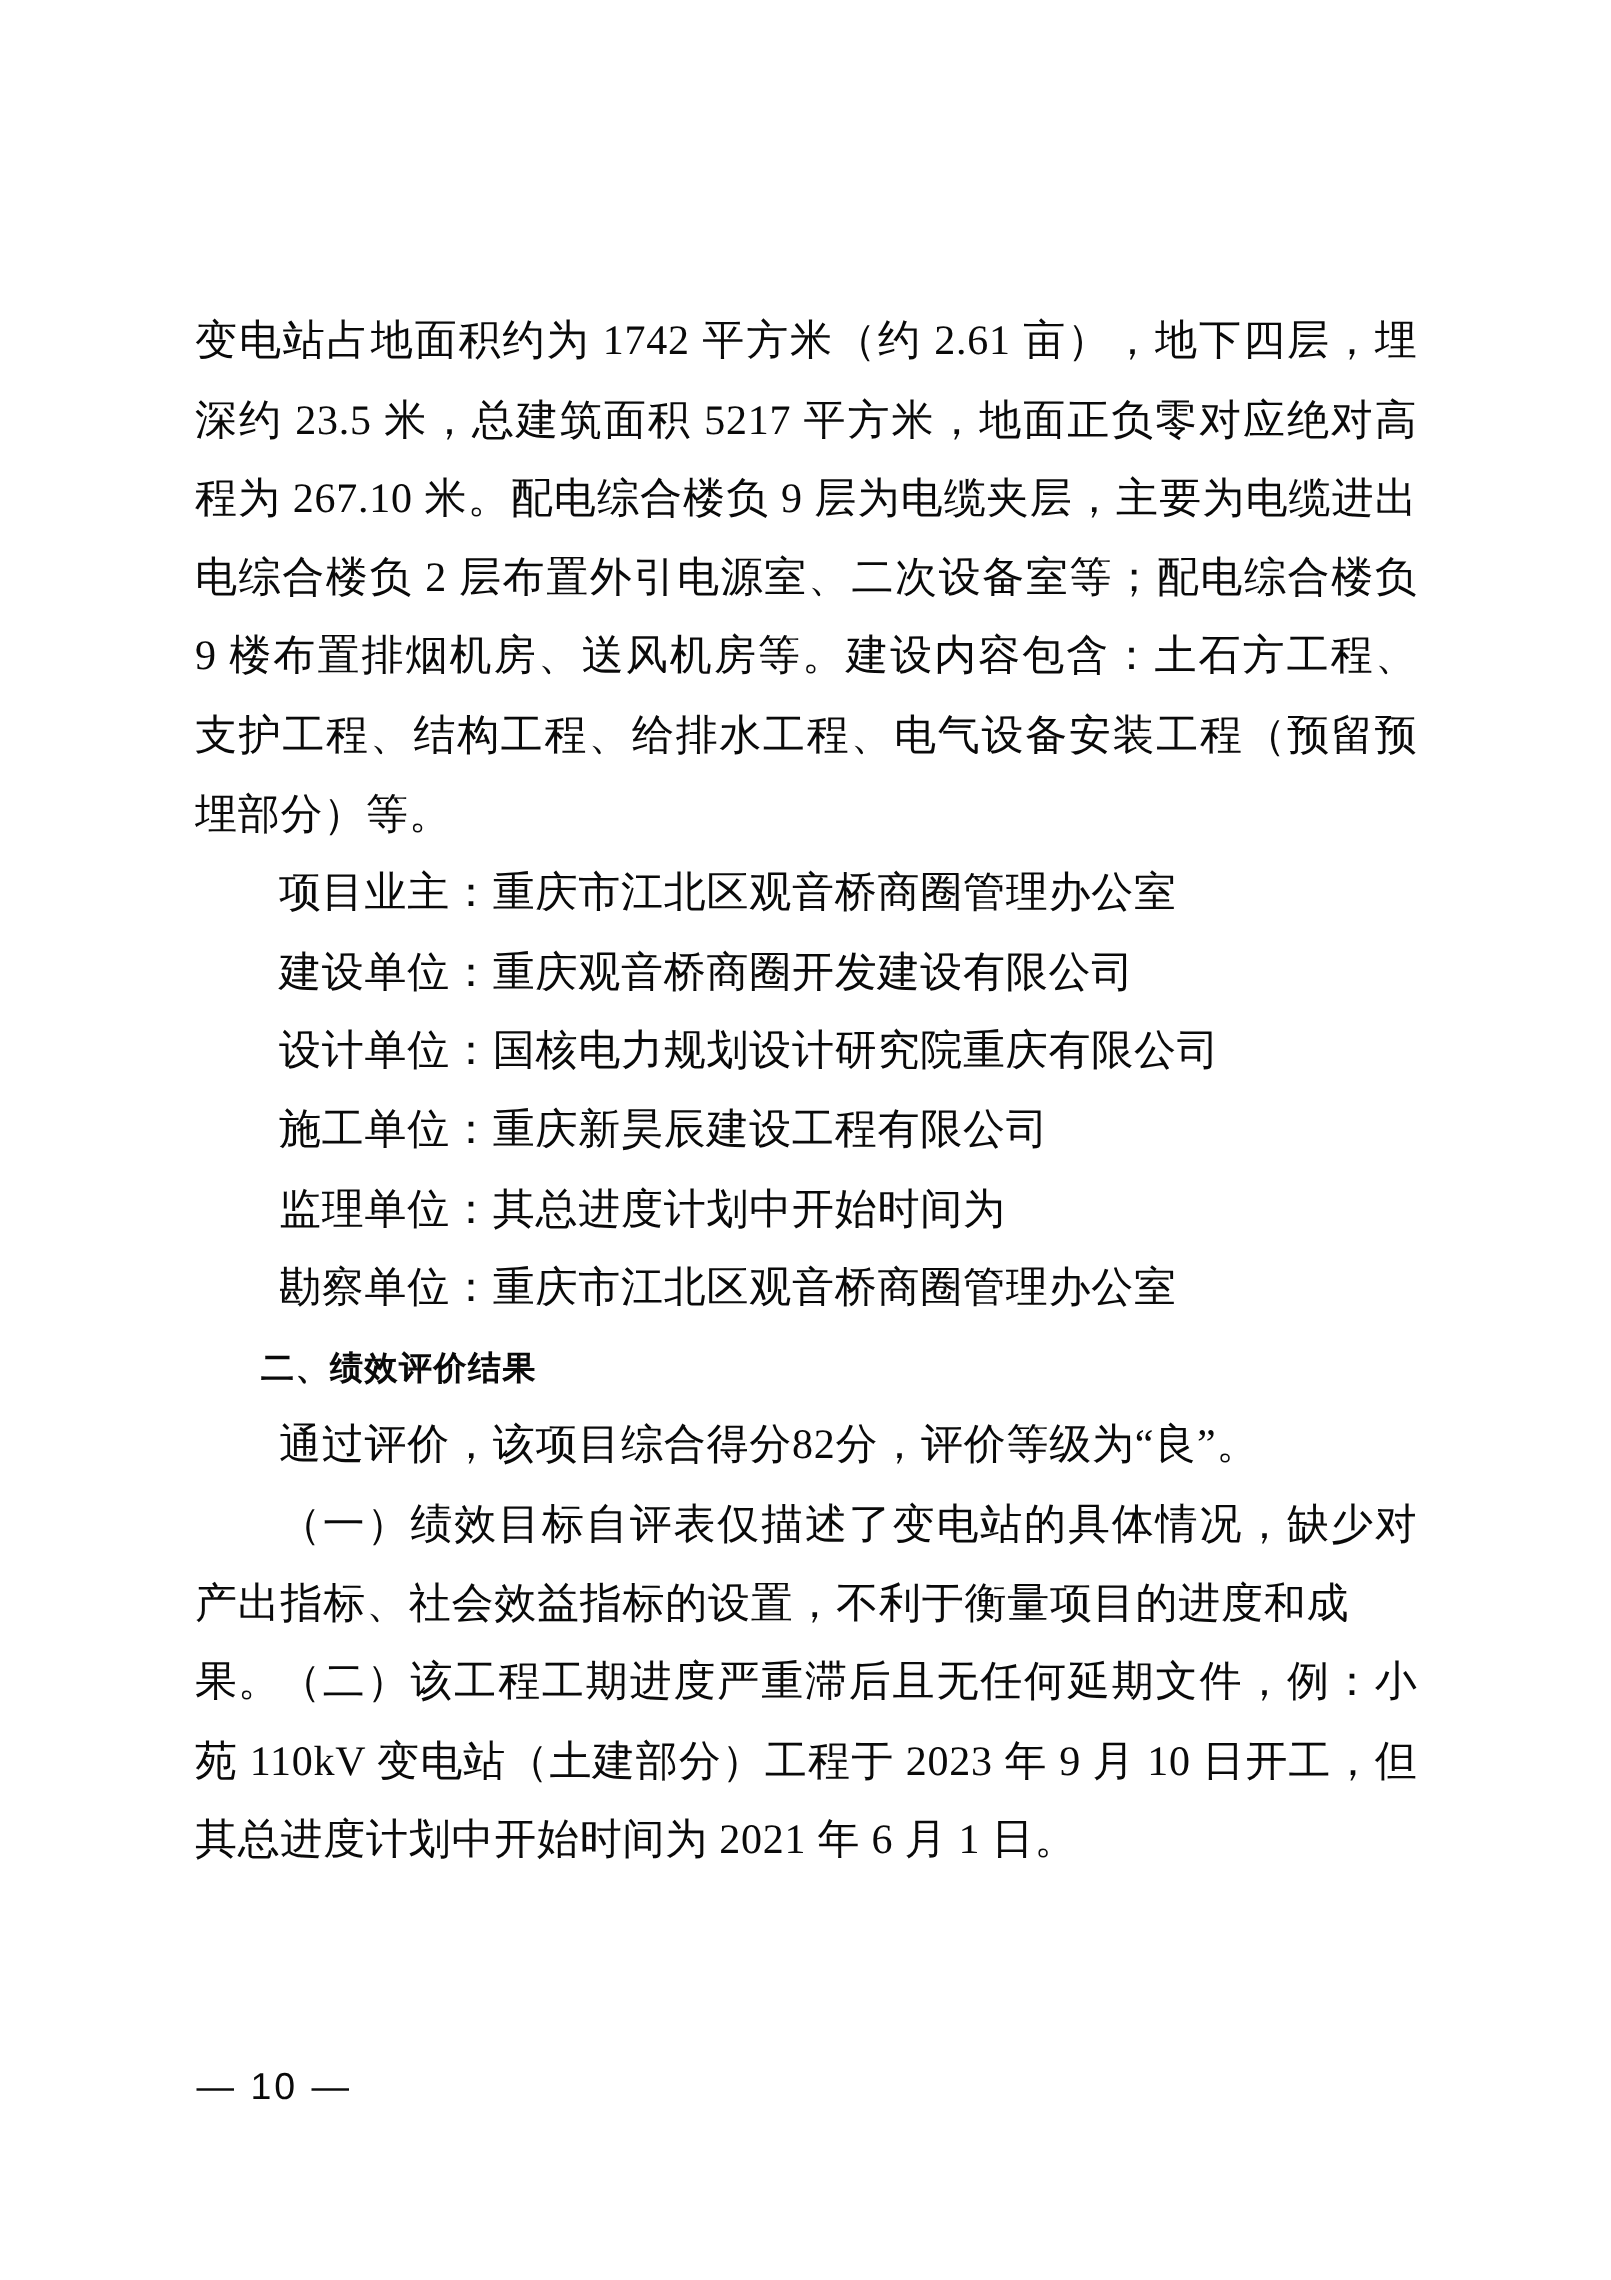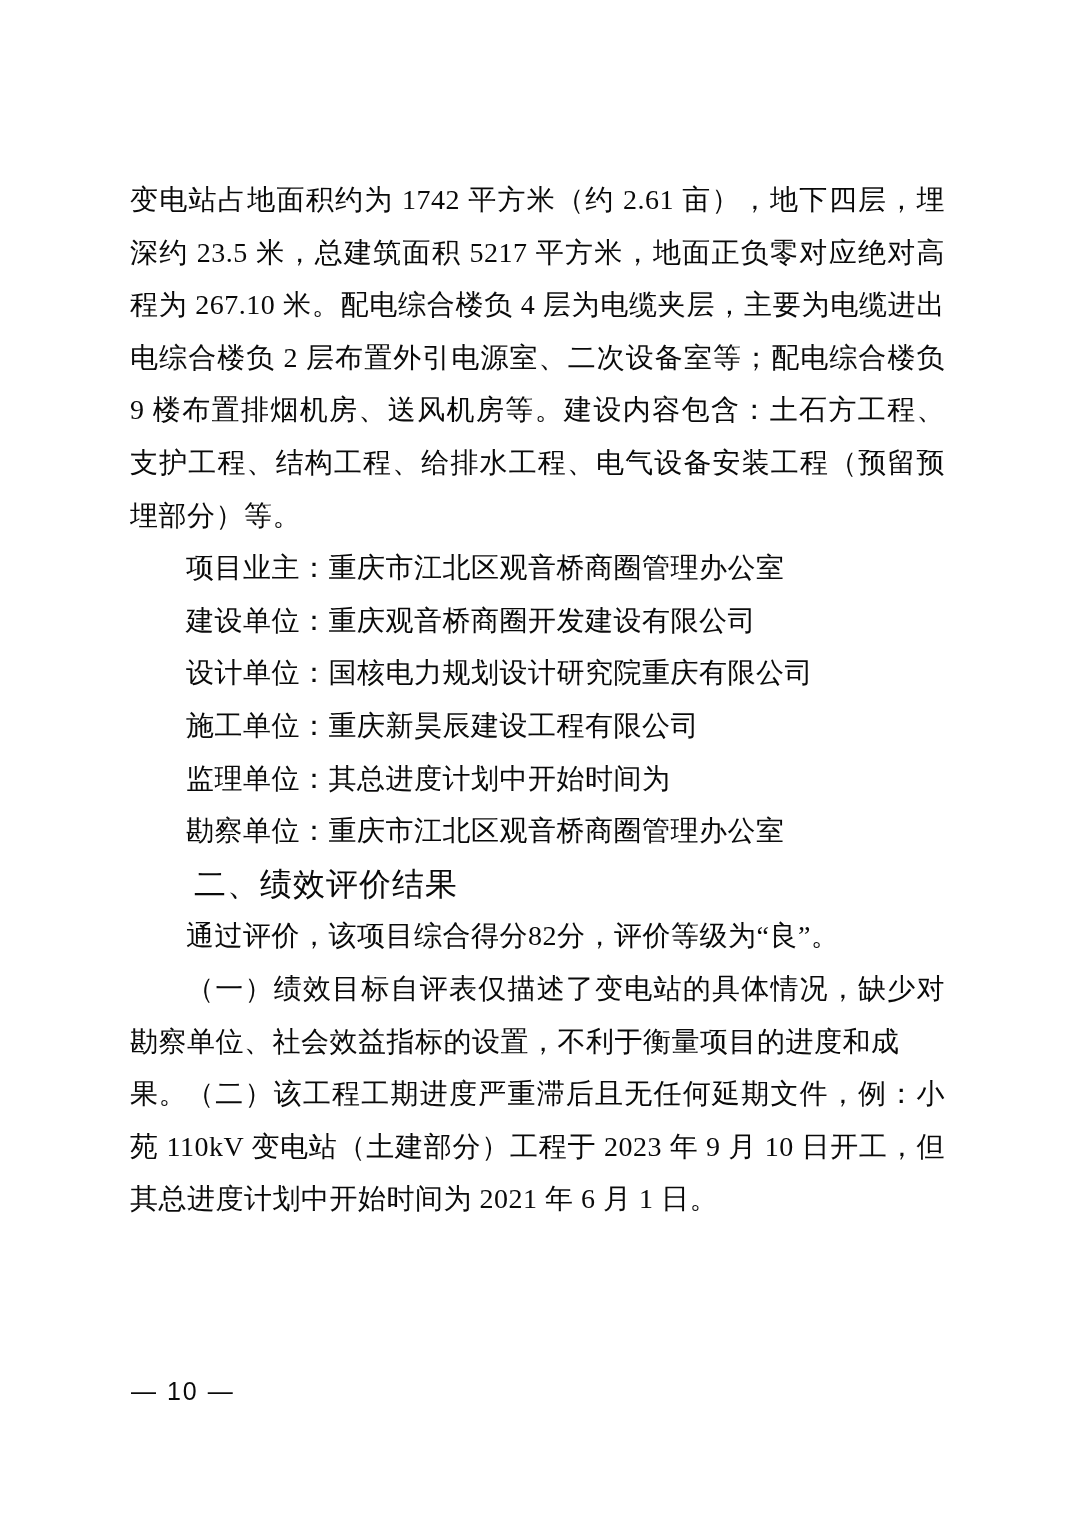--- a/index.html
+++ b/index.html
@@ -12,21 +12,21 @@
     width: 1074px;
     height: 1520px;
     background: #ffffff;
     color: #0a0a0a;
     font-family: "Liberation Serif", "DejaVu Serif", serif;
     overflow: hidden;
   }
   .content {
     position: absolute;
     left: 130px;
-    top: 174px;
+    top: 202px;
     width: 815px;
   }
   .para { margin: 0; padding: 0; }
   .line {
     font-size: 28px;
     line-height: 52.6px;
     height: 52.6px;
     text-align: left;
     letter-spacing: 0.5px;
   }
@@ -34,22 +34,22 @@
   .line.just {
     text-align: justify;
     text-align-last: justify;
   }
   
   .line.indent {
     text-indent: 2em;
   }
   .para.heading .line {
     font-family: "Liberation Sans", "DejaVu Sans", sans-serif;
-    font-weight: 400;
-    font-size: 32px;
+    font-weight: 700;
+    font-size: 22px;
     letter-spacing: 1px;
   }
   .footer {
     position: absolute;
     left: 131px;
     top: 1371px;
     font-size: 25px;
     line-height: 40px;
     font-family: Liberation Sans, sans-serif;
     color: #0a0a0a;
@@ -57,21 +57,21 @@
   }
 </style>
 </head>
 <body>
 
 <div class="page">
   <div class="content">
       <div class="para body">
         <div class="line just">变电站占地面积约为 1742 平方米（约 2.61 亩），地下四层，埋</div>
         <div class="line just">深约 23.5 米，总建筑面积 5217 平方米，地面正负零对应绝对高</div>
-        <div class="line just">程为 267.10 米。配电综合楼负 4 层为电缆夹层，主要为电缆进出</div>
+        <div class="line just">程为 267.10 米。配电综合楼负 9 层为电缆夹层，主要为电缆进出</div>
         <div class="line just">电综合楼负 2 层布置外引电源室、二次设备室等；配电综合楼负</div>
         <div class="line just">9 楼布置排烟机房、送风机房等。建设内容包含：土石方工程、</div>
         <div class="line just">支护工程、结构工程、给排水工程、电气设备安装工程（预留预</div>
         <div class="line">埋部分）等。</div>
       </div>
       <div class="para info">
         <div class="line indent">项目业主：重庆市江北区观音桥商圈管理办公室</div>
       </div>
       <div class="para info">
         <div class="line indent">建设单位：重庆观音桥商圈开发建设有限公司</div>
@@ -89,21 +89,21 @@
         <div class="line indent">勘察单位：重庆市江北区观音桥商圈管理办公室</div>
       </div>
       <div class="para heading">
         <div class="line indent">二、绩效评价结果</div>
       </div>
       <div class="para body">
         <div class="line indent">通过评价，该项目综合得分82分，评价等级为“良”。</div>
       </div>
       <div class="para body">
         <div class="line just indent">（一）绩效目标自评表仅描述了变电站的具体情况，缺少对</div>
-        <div class="line">勘察单位、社会效益指标的设置，不利于衡量项目的进度和成果。</div>
+        <div class="line">产出指标、社会效益指标的设置，不利于衡量项目的进度和成果。</div>
       </div>
       <div class="para body">
         <div class="line just indent">（二）该工程工期进度严重滞后且无任何延期文件，例：小</div>
         <div class="line just">苑 110kV 变电站（土建部分）工程于 2023 年 9 月 10 日开工，但</div>
         <div class="line">其总进度计划中开始时间为 2021 年 6 月 1 日。</div>
       </div>
     </div>
   <div class="footer">
     <span>— 10 —</span>
   </div>

